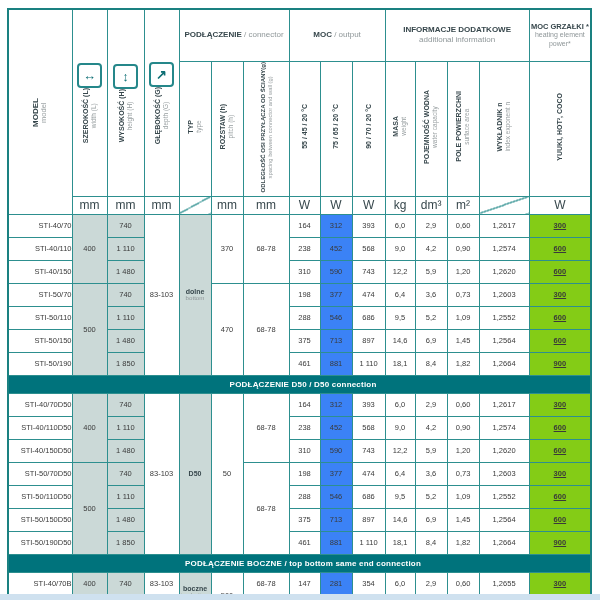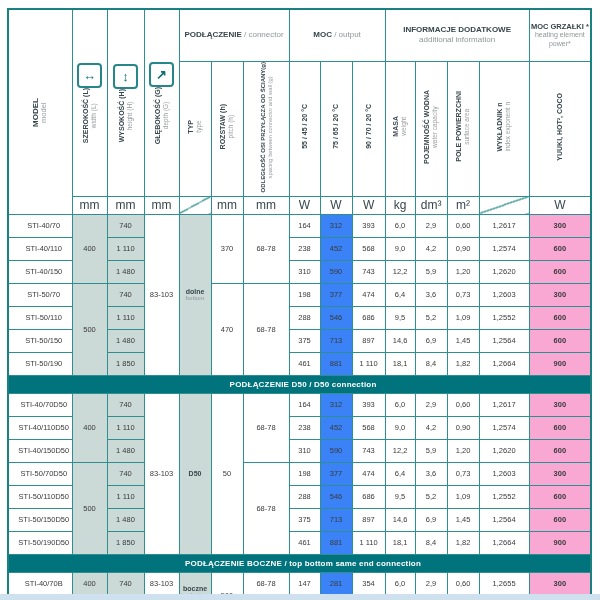--- a/index.html
+++ b/index.html
@@ -31,24 +31,24 @@
          height:100%;box-sizing:border-box;padding-bottom:4px;}
   .centerwrap{display:flex;justify-content:center;align-items:center;height:100%;}
   .icobox{width:21px;height:21px;border:2px solid #25878a;border-radius:4px;color:#0d6e74;
           font-size:13px;font-weight:bold;display:flex;align-items:center;justify-content:center;
           background:#fff;flex:0 0 auto;}
   
   .unit{font-size:12px;color:#37474c;text-align:center;}
   .diag{background:linear-gradient(to bottom right,transparent 48%,#2d8f8f 48%,#2d8f8f 52%,transparent 52%);}
   
   tbody td{font-size:7.5px;color:#3a3a3a;text-align:center;}
-  td.model{text-align:center;padding-left:7px;}
+  td.model{text-align:right;padding-left:7px;}
   .shade{background:#cbd9d7;}
   .shade2{background:#3b82f6;}
-  .shadeH{background:#f9a8d4;font-weight:bold;}
+  .shadeH{background:#84cc16;font-weight:bold;text-decoration:underline;}
   td.typ{line-height:1.1;}
   td.typ .tpl{font-weight:bold;font-size:7px;color:#37474c;}
   td.typ .ten{font-size:6.2px;color:#8f9799;}
   
   .watermark{position:absolute;top:242px;left:70px;font-size:76px;font-style:italic;font-weight:bold;
              letter-spacing:2px;color:rgba(200,220,240,0.12);
              -webkit-text-stroke:2px rgba(151,188,223,0.55);pointer-events:none;white-space:nowrap;}
   .bottomstrip{position:absolute;left:0;bottom:0;width:600px;height:6px;background:#cfe1ef;}
 </style>
 </head>

